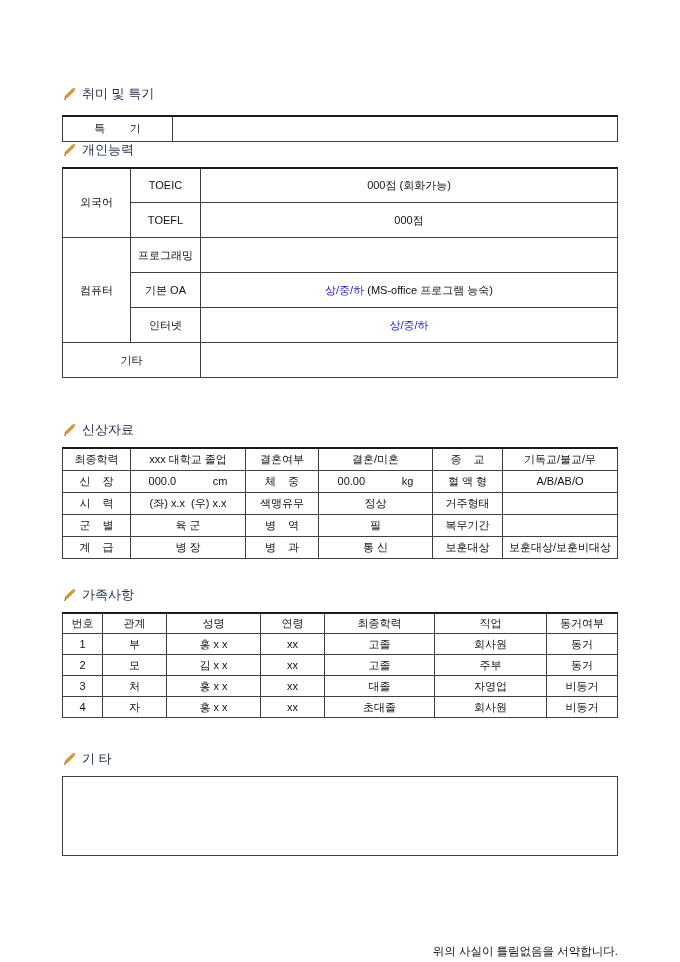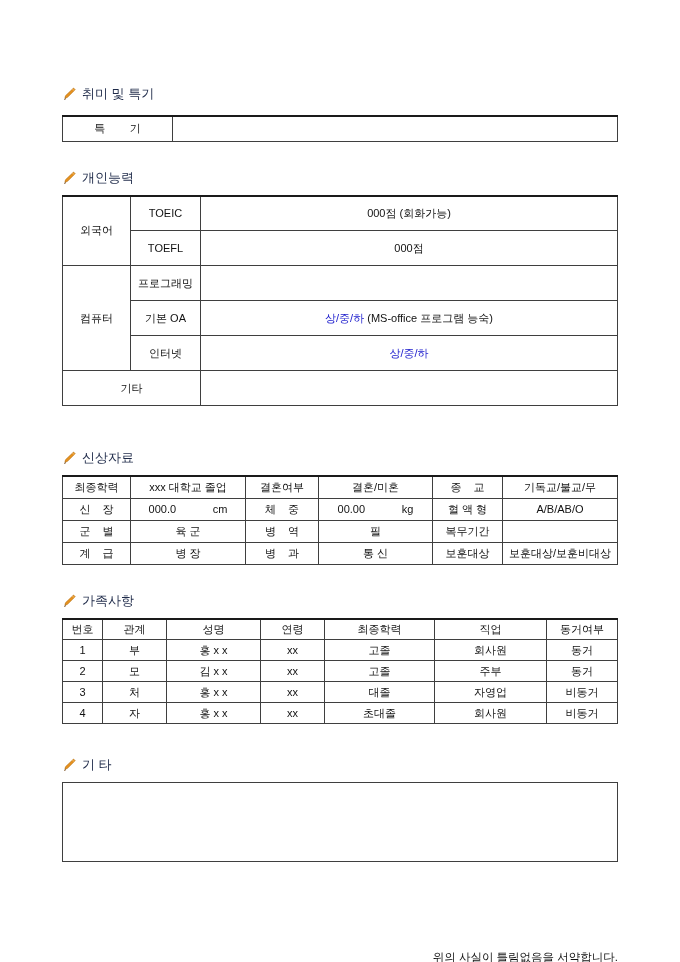--- a/index.html
+++ b/index.html
@@ -27,21 +27,21 @@
     padding:0 4px; overflow:hidden; white-space:pre; font-weight:normal;
   }
   .tbl-hobby td    { height:25px; }
   .tbl-ability td  { height:35px; }
   .tbl-personal td { height:22px; }
   .tbl-family td   { height:21px;margin-left:36px; }
   .cell-left { text-align:left; padding-left:7px; }
   .level { color:#1a1acc; }
 
   .mt-t1 { margin-top:13px;padding-left:12px; }
-  .mt-s2 { margin-top:28px; }
+  .mt-s2 { }
   .mt-t2 { margin-top:9px; }
   .mt-s3 { margin-top:44px;text-align:right; }
   .mt-t3 { margin-top:9px; }
   .mt-s4 { margin-top:28px; }
   .mt-t4 { margin-top:9px; }
   .mt-s5 { margin-top:33px; }
   .etc-box { margin-top:9px; width:556px; height:80px; border:1px solid #3f3f3f; background:#ffffff; }
 
   .footer { margin-top:50px; text-align:right; font-size:11.5px; line-height:18px; white-space:pre; color:#111111; }
 </style>
@@ -146,20 +146,28 @@
     </tr>
     <tr>
       <td>신    장</td>
       <td class="cell-left">000.0            cm</td>
       <td>체    중</td>
       <td class="cell-left">00.00            kg</td>
       <td>혈 액 형</td>
       <td>A/B/AB/O</td>
     </tr>
     <tr>
+      <td>시    력</td>
+      <td class="cell-left">(좌) x.x  (우) x.x</td>
+      <td>색맹유무</td>
+      <td>정상</td>
+      <td>거주형태</td>
+      <td></td>
+    </tr>
+    <tr>
       <td>군    별</td>
       <td>육 군</td>
       <td>병    역</td>
       <td>필</td>
       <td>복무기간</td>
       <td></td>
     </tr>
     <tr>
       <td>계    급</td>
       <td>병 장</td>

